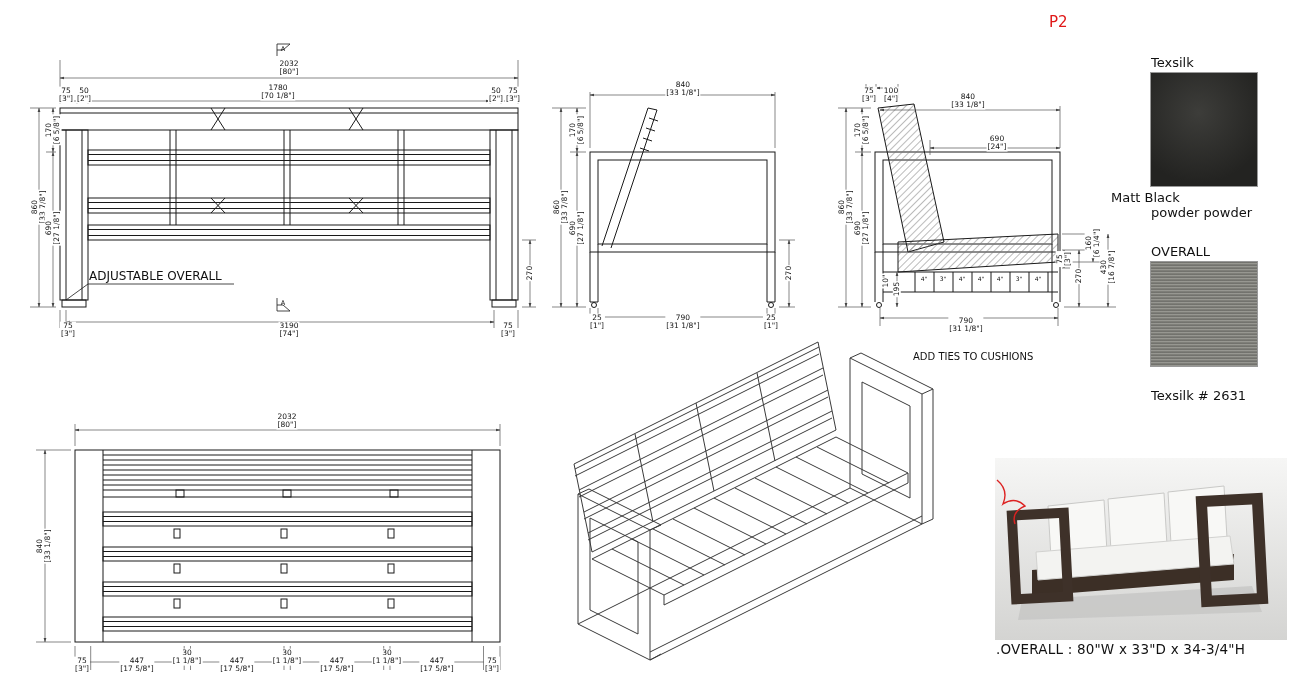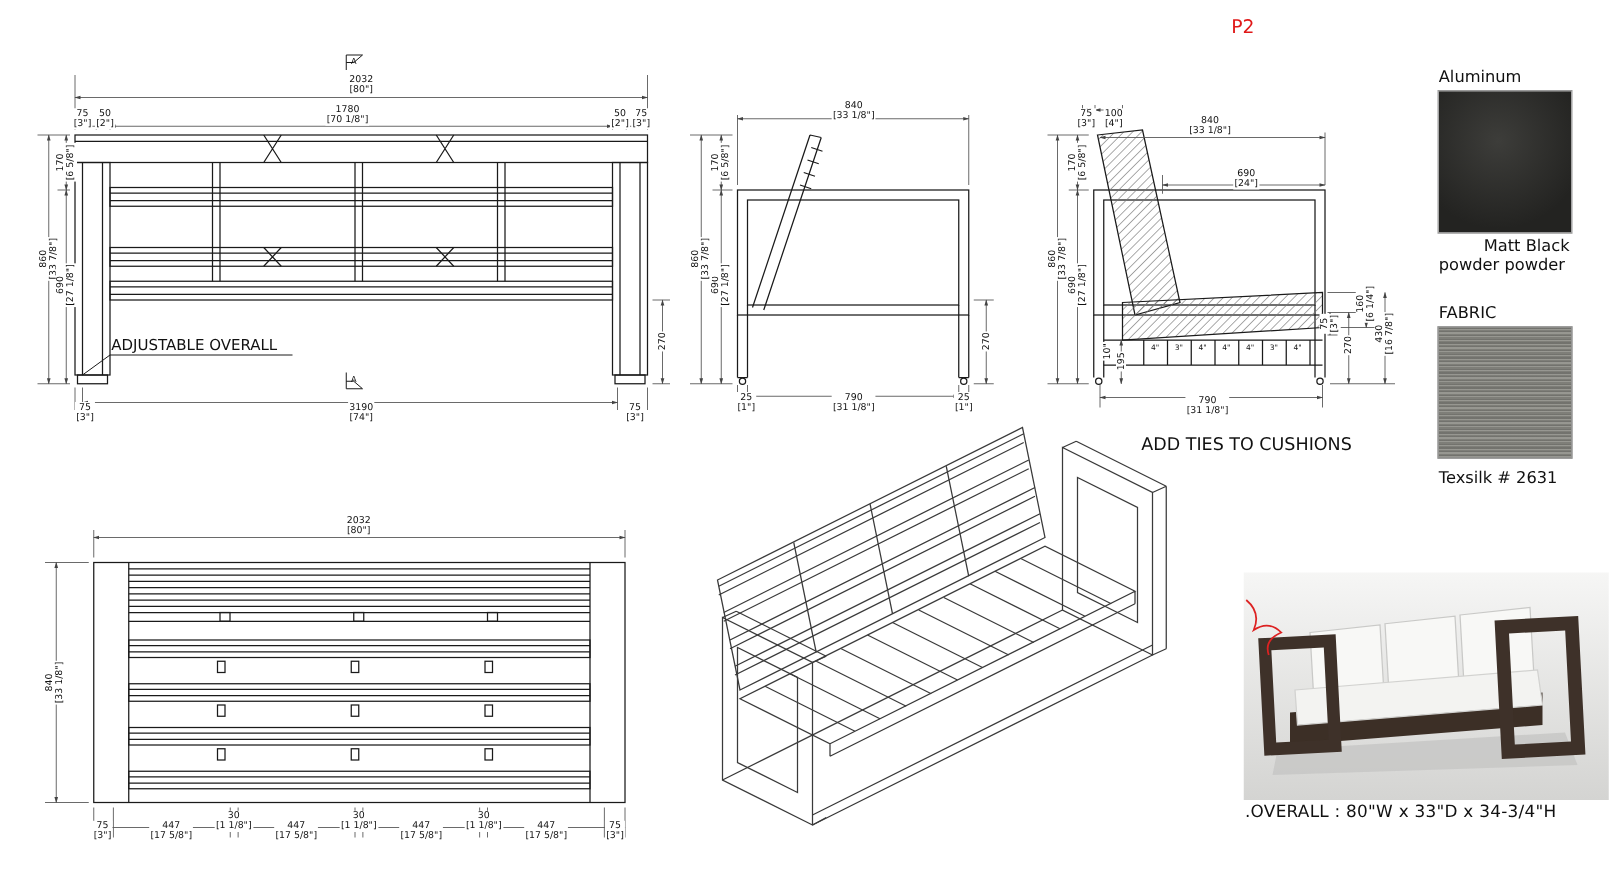--- a/index.html
+++ b/index.html
@@ -3,21 +3,21 @@
 <meta charset="utf-8">
 <style>
   html,body{margin:0;padding:0;background:#fff}
   #sheet{position:relative;width:1289px;height:695px;background:#fff;font-family:"DejaVu Sans",sans-serif;overflow:hidden}
   #drawing{position:absolute;left:0;top:0}
   #labels{position:absolute;left:0;top:0;width:1289px;height:695px}
   .lbl{position:absolute;transform:translate(-50%,-50%);font-size:7.5px;line-height:1.12;color:#111;text-align:center;white-space:nowrap;background:#fff;padding:0 1px}
   .lbl span{display:block}
   .lbl.v{transform:translate(-50%,-50%) rotate(-90deg)}
   .lbl.note{font-size:12px;background:transparent;transform:translate(0,-50%)}
-  .lbl.cap{font-size:14px;background:transparent;transform:translate(0,-50%)}
+  .lbl.cap{font-size:10px;background:transparent;transform:translate(0,-50%)}
   .lbl.mat{font-size:13px;background:transparent;transform:translate(0,-50%)}
   .lbl.p2{font-size:15px;color:#e01818;background:transparent;transform:translate(0,-50%)}
   .lbl.ov{font-size:13.5px;background:transparent;transform:translate(0,-50%);letter-spacing:.2px}
   .lbl.tick{font-size:6px;background:transparent;padding:0}
   .lbl.flag{font-size:6.5px;background:transparent;padding:0}
   .swatch{position:absolute;border:1px solid #999}
 </style>
 </head>
 <body>
 <div id="sheet">
@@ -380,22 +380,22 @@
         <span class="in">[1 1/8"]</span>
       </div>
       <div class="lbl" style="left: 437px; top: 665px;">
         <span>447</span>
         <span class="in">[17 5/8"]</span>
       </div>
       <div class="lbl" style="left: 492px; top: 665px;">
         <span>75</span>
         <span class="in">[3"]</span>
       </div>
-      <div class="lbl mat" style="left: 1150px; top: 63px;">Aluminum</div>
-      <div class="lbl mat" style="left: 1186px; top: 198px;">Matt Black</div>
+      <div class="lbl mat" style="left: 1150px; top: 63px;">Texsilk</div>
+      <div class="lbl mat" style="left: 1110px; top: 198px;">Matt Black</div>
       <div class="lbl mat" style="left: 1150px; top: 213px;">powder powder</div>
-      <div class="lbl mat" style="left: 1150px; top: 252px;">FABRIC</div>
-      <div class="lbl mat" style="left: 1150px; top: 384px;">Texsilk # 2631</div>
-      <div class="lbl p2" style="left: 984px; top: 22px;">P2</div>
+      <div class="lbl mat" style="left: 1150px; top: 252px;">OVERALL</div>
+      <div class="lbl mat" style="left: 1150px; top: 396px;">Texsilk # 2631</div>
+      <div class="lbl p2" style="left: 1048px; top: 22px;">P2</div>
       <div class="lbl ov" style="left: 995px; top: 650px;">.OVERALL : 80"W x 33"D x 34-3/4"H</div>
     </div>
 
 </div>
 
 </body></html>

